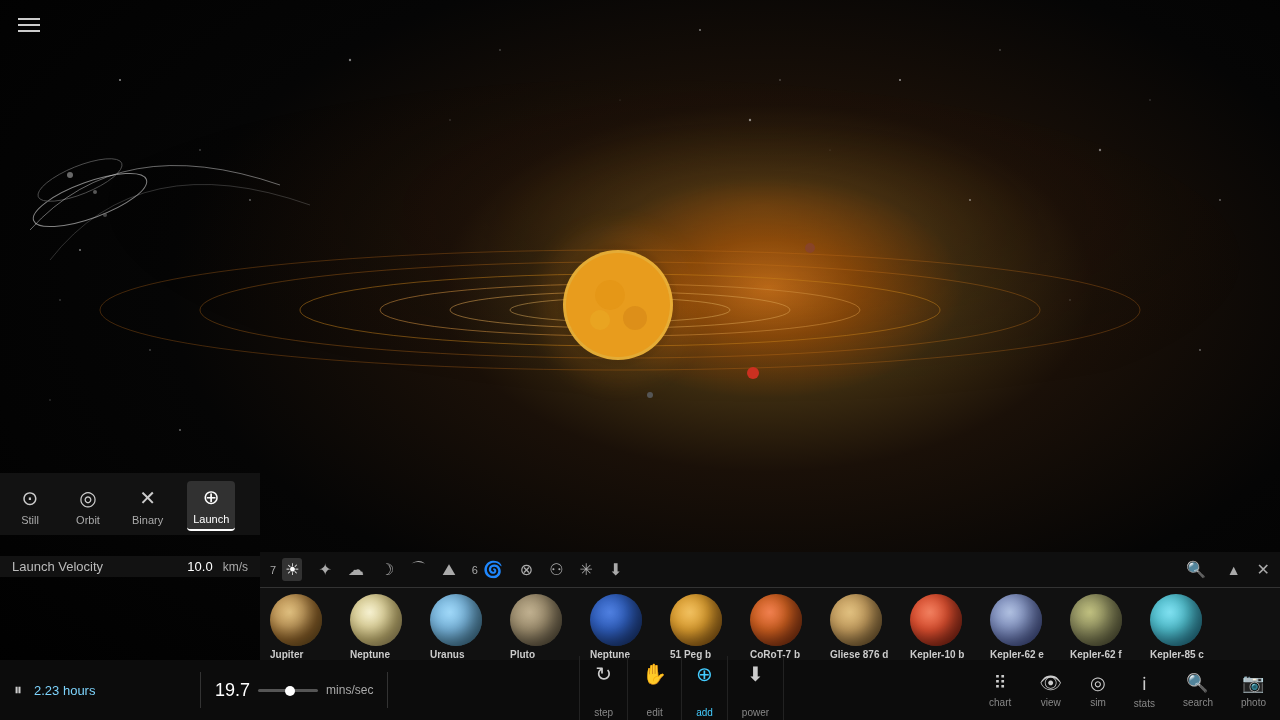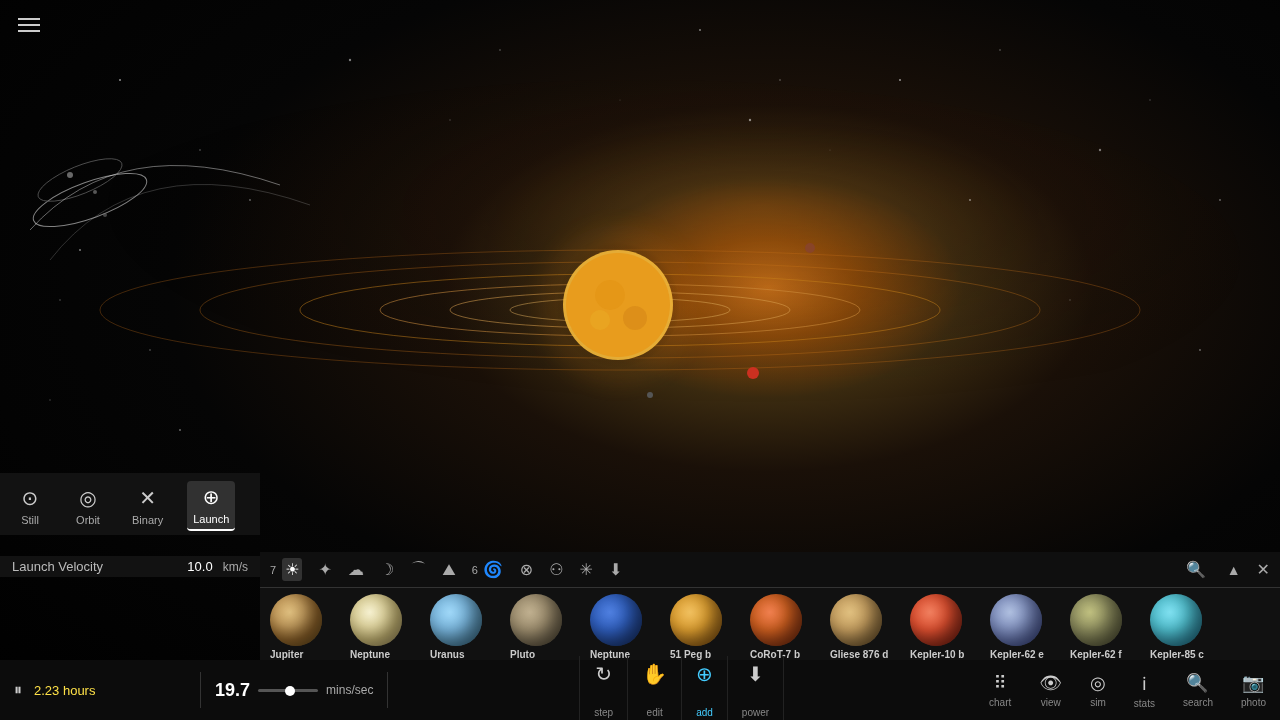--- a/index.html
+++ b/index.html
@@ -193,39 +193,39 @@
       min-width: 200px;
     }
     .pause-btn {
       font-size: 16px;
       color: #ccc;
       cursor: pointer;
       margin-right: 4px;
     }
     .time-display {
       font-size: 13px;
-      color: #fde047;
+      color: #7dd3fc;
     }
 
     .action-divider {
       width: 1px;
       height: 36px;
       background: #333;
     }
 
     .speed-area {
       display: flex;
       align-items: center;
       gap: 8px;
       padding: 0 14px;
     }
     .speed-val {
       font-size: 18px;
       color: #fff;
-      font-weight: bold;
+      font-weight: normal;
     }
     .speed-unit {
       font-size: 12px;
       color: #aaa;
     }
     .speed-slider {
       width: 60px;
       height: 3px;
       background: #555;
       border-radius: 2px;

